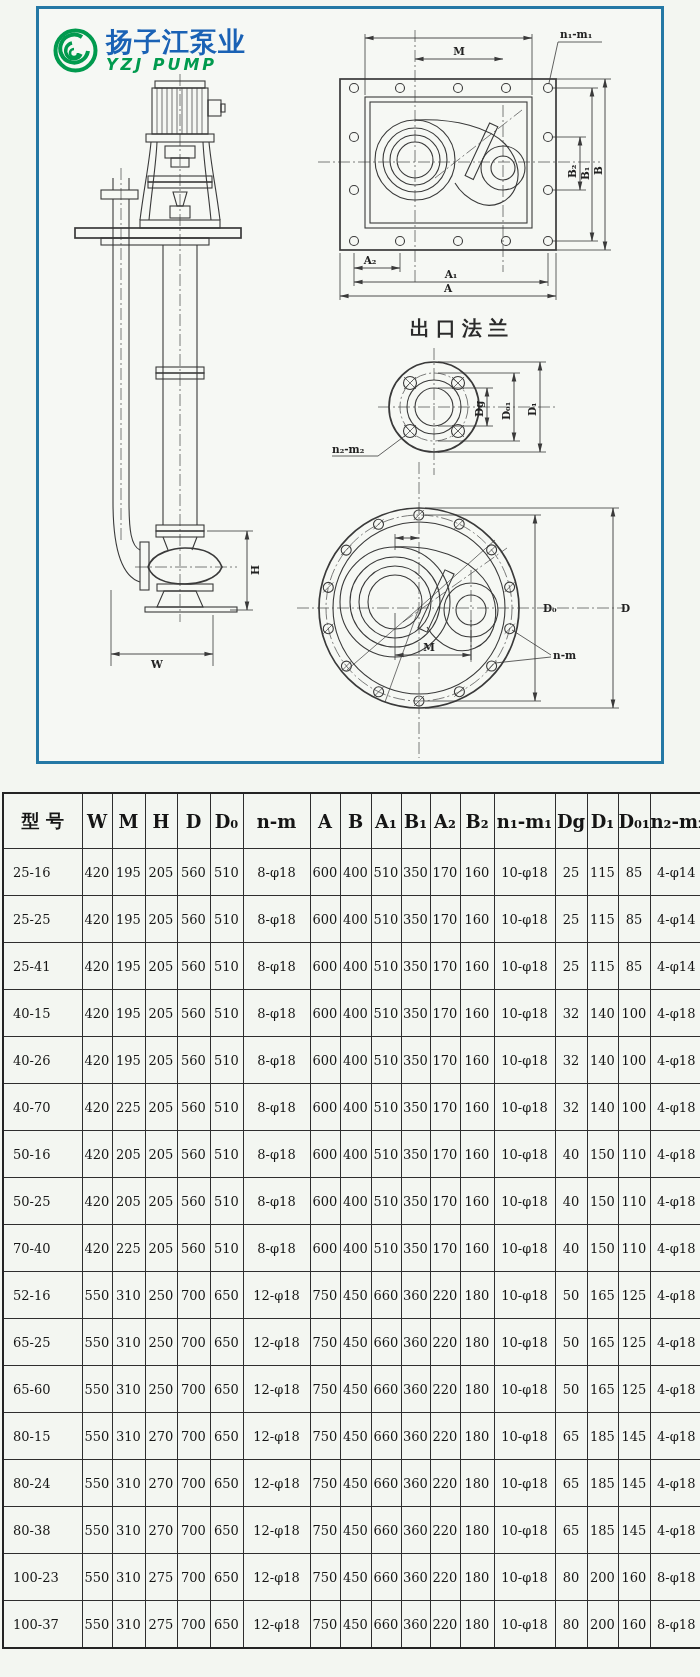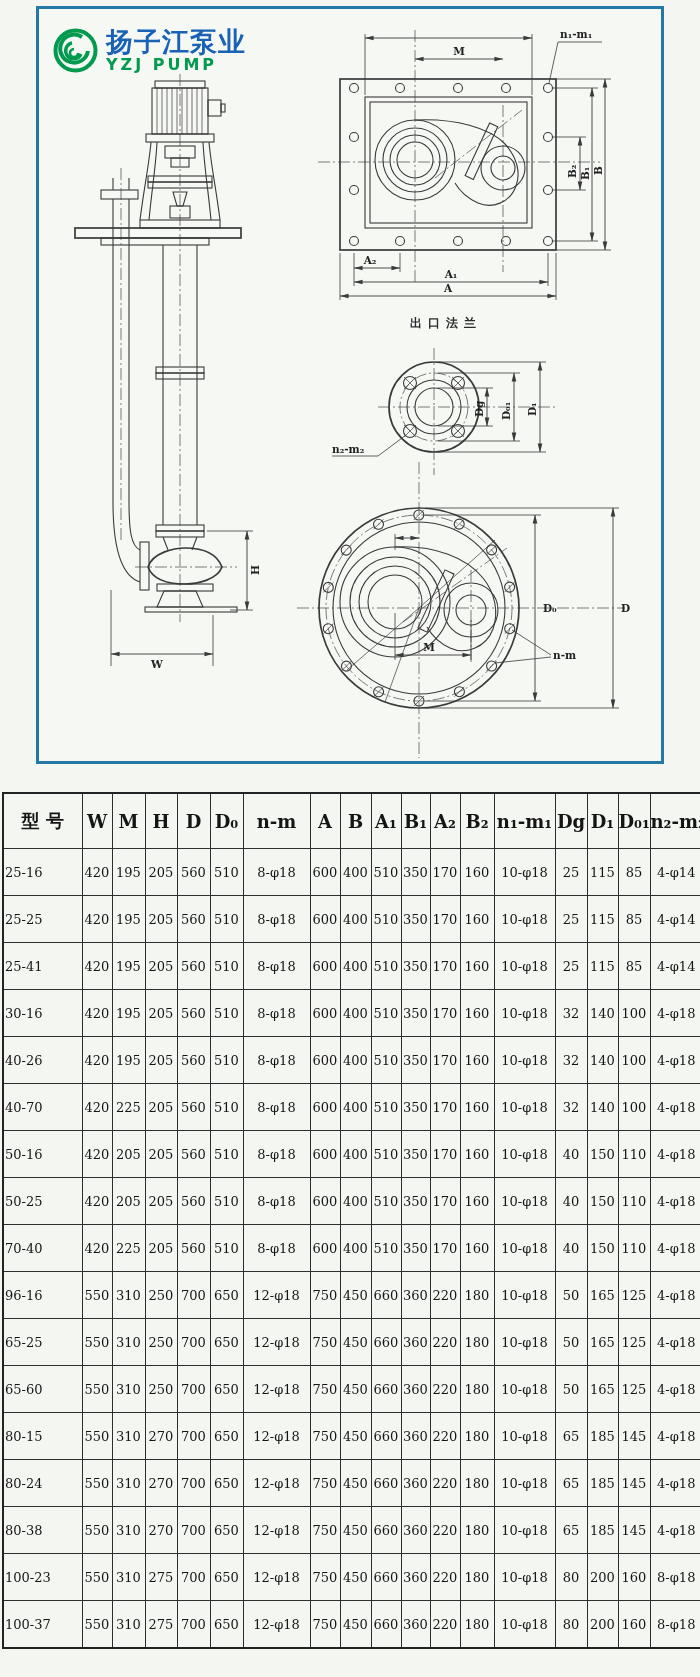--- a/index.html
+++ b/index.html
@@ -12,24 +12,24 @@
     background:var(--bg);font-family:"DejaVu Sans",sans-serif;
   }
   .frame{
     position:absolute;left:36px;top:6px;width:622px;height:752px;
     border:3px solid var(--frame);background:#f6f8f4;
   }
   
   .logo{position:absolute;left:52px;top:11px;display:flex;align-items:flex-start;margin-top:16px;}
   .logo-text{margin-left:7px;}
   .brand-cn{font-size:27px;font-weight:bold;color:var(--logo-blue);letter-spacing:1px;line-height:29px;font-family:"DejaVu Sans",sans-serif;}
-  .brand-en{font-size:16px;font-weight:bold;color:var(--logo-green);letter-spacing:3px;line-height:18px;}
+  .brand-en{font-size:16px;font-weight:bold;color:var(--logo-green);letter-spacing:3px;line-height:18px;font-style:italic;}
   .dwg{position:absolute;}
   .flange-title{
-    position:absolute;left:410px;top:315px;font-size:12px;font-weight:bold;
+    position:absolute;left:410px;top:315px;font-size:20px;font-weight:bold;
     color:#2b2b2b;letter-spacing:6px;
   }
   
   .ln{stroke:var(--line);stroke-width:1.1;fill:none;}
   .ln2{stroke:var(--line);stroke-width:1.7;fill:none;}
   .cl{stroke:#5a5a5a;stroke-width:0.8;fill:none;stroke-dasharray:12 3 2 3;}
   .dim{stroke:var(--line);stroke-width:0.9;fill:none;marker-start:url(#arw);marker-end:url(#arw);}
   .ext{stroke:var(--line);stroke-width:0.8;fill:none;}
   .tk{stroke:var(--line);stroke-width:0.7;fill:none;}
   .dt{font:bold 10.5px "DejaVu Serif",serif;fill:#222;}
@@ -38,21 +38,21 @@
     position:absolute;left:2px;top:792px;width:696px;
     border-collapse:collapse;table-layout:fixed;border:2px solid #232323;
   }
   table.spec th,table.spec td{
     border:1px solid #2e2e2e;text-align:center;vertical-align:middle;
     font-family:"DejaVu Serif",serif;color:var(--ink);padding:0;
     overflow:hidden;white-space:nowrap;
   }
   table.spec th{height:54px;font-size:18px;font-weight:bold;}
   table.spec td{height:46px;font-size:13px;}
-  table.spec td.model{text-align:left;padding-left:1px;}
+  table.spec td.model{text-align:left;padding-left:9px;}
 </style>
 </head>
 <body>
 
 <svg width="0" height="0" style="position:absolute" aria-hidden="true">
   <defs>
     <marker id="arw" viewBox="0 0 10 6" refX="9.5" refY="3" markerWidth="10" markerHeight="6" orient="auto-start-reverse">
       <path d="M0,0.4 L10,3 L0,5.6 Z" fill="#3a3a3a"></path>
     </marker>
   </defs>
@@ -435,21 +435,21 @@
         <td>350</td>
         <td>170</td>
         <td>160</td>
         <td>10-φ18</td>
         <td>25</td>
         <td>115</td>
         <td>85</td>
         <td>4-φ14</td>
       </tr>
       <tr>
-        <td class="model">30-16</td>
+        <td class="model">40-15</td>
         <td>420</td>
         <td>195</td>
         <td>205</td>
         <td>560</td>
         <td>510</td>
         <td>8-φ18</td>
         <td>600</td>
         <td>400</td>
         <td>510</td>
         <td>350</td>
@@ -555,21 +555,21 @@
         <td>350</td>
         <td>170</td>
         <td>160</td>
         <td>10-φ18</td>
         <td>40</td>
         <td>150</td>
         <td>110</td>
         <td>4-φ18</td>
       </tr>
       <tr>
-        <td class="model">96-16</td>
+        <td class="model">52-16</td>
         <td>550</td>
         <td>310</td>
         <td>250</td>
         <td>700</td>
         <td>650</td>
         <td>12-φ18</td>
         <td>750</td>
         <td>450</td>
         <td>660</td>
         <td>360</td>

